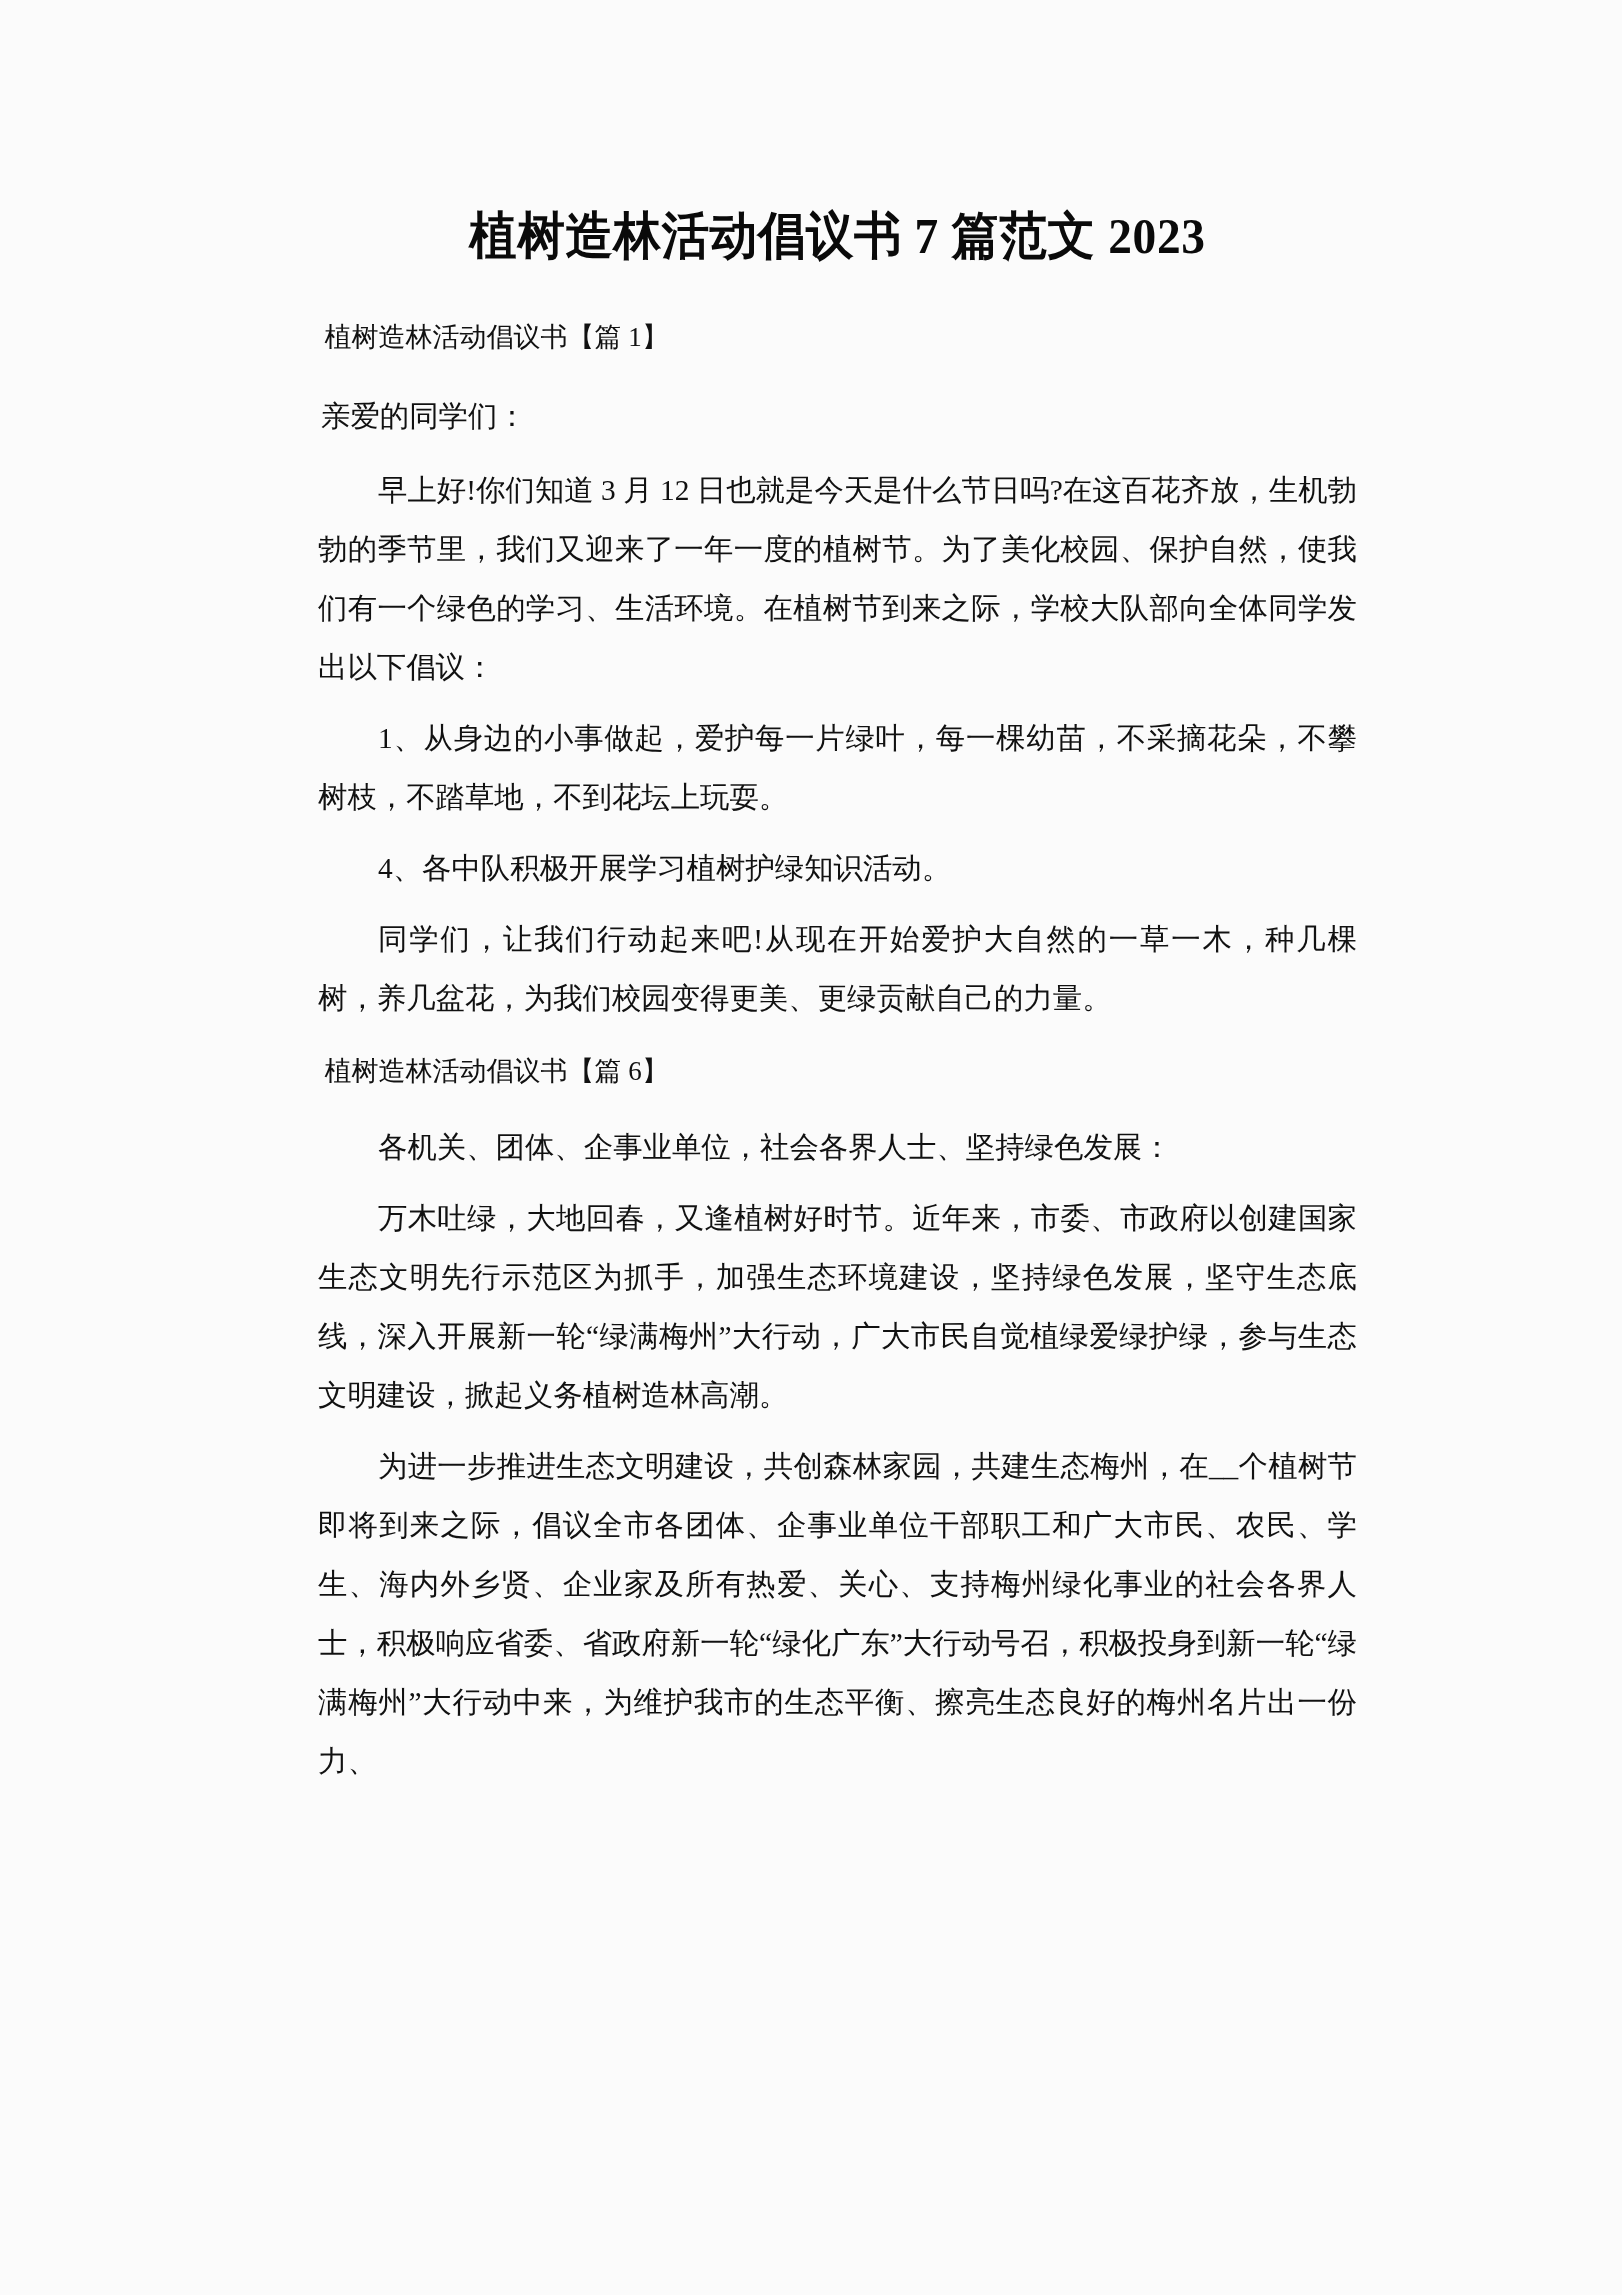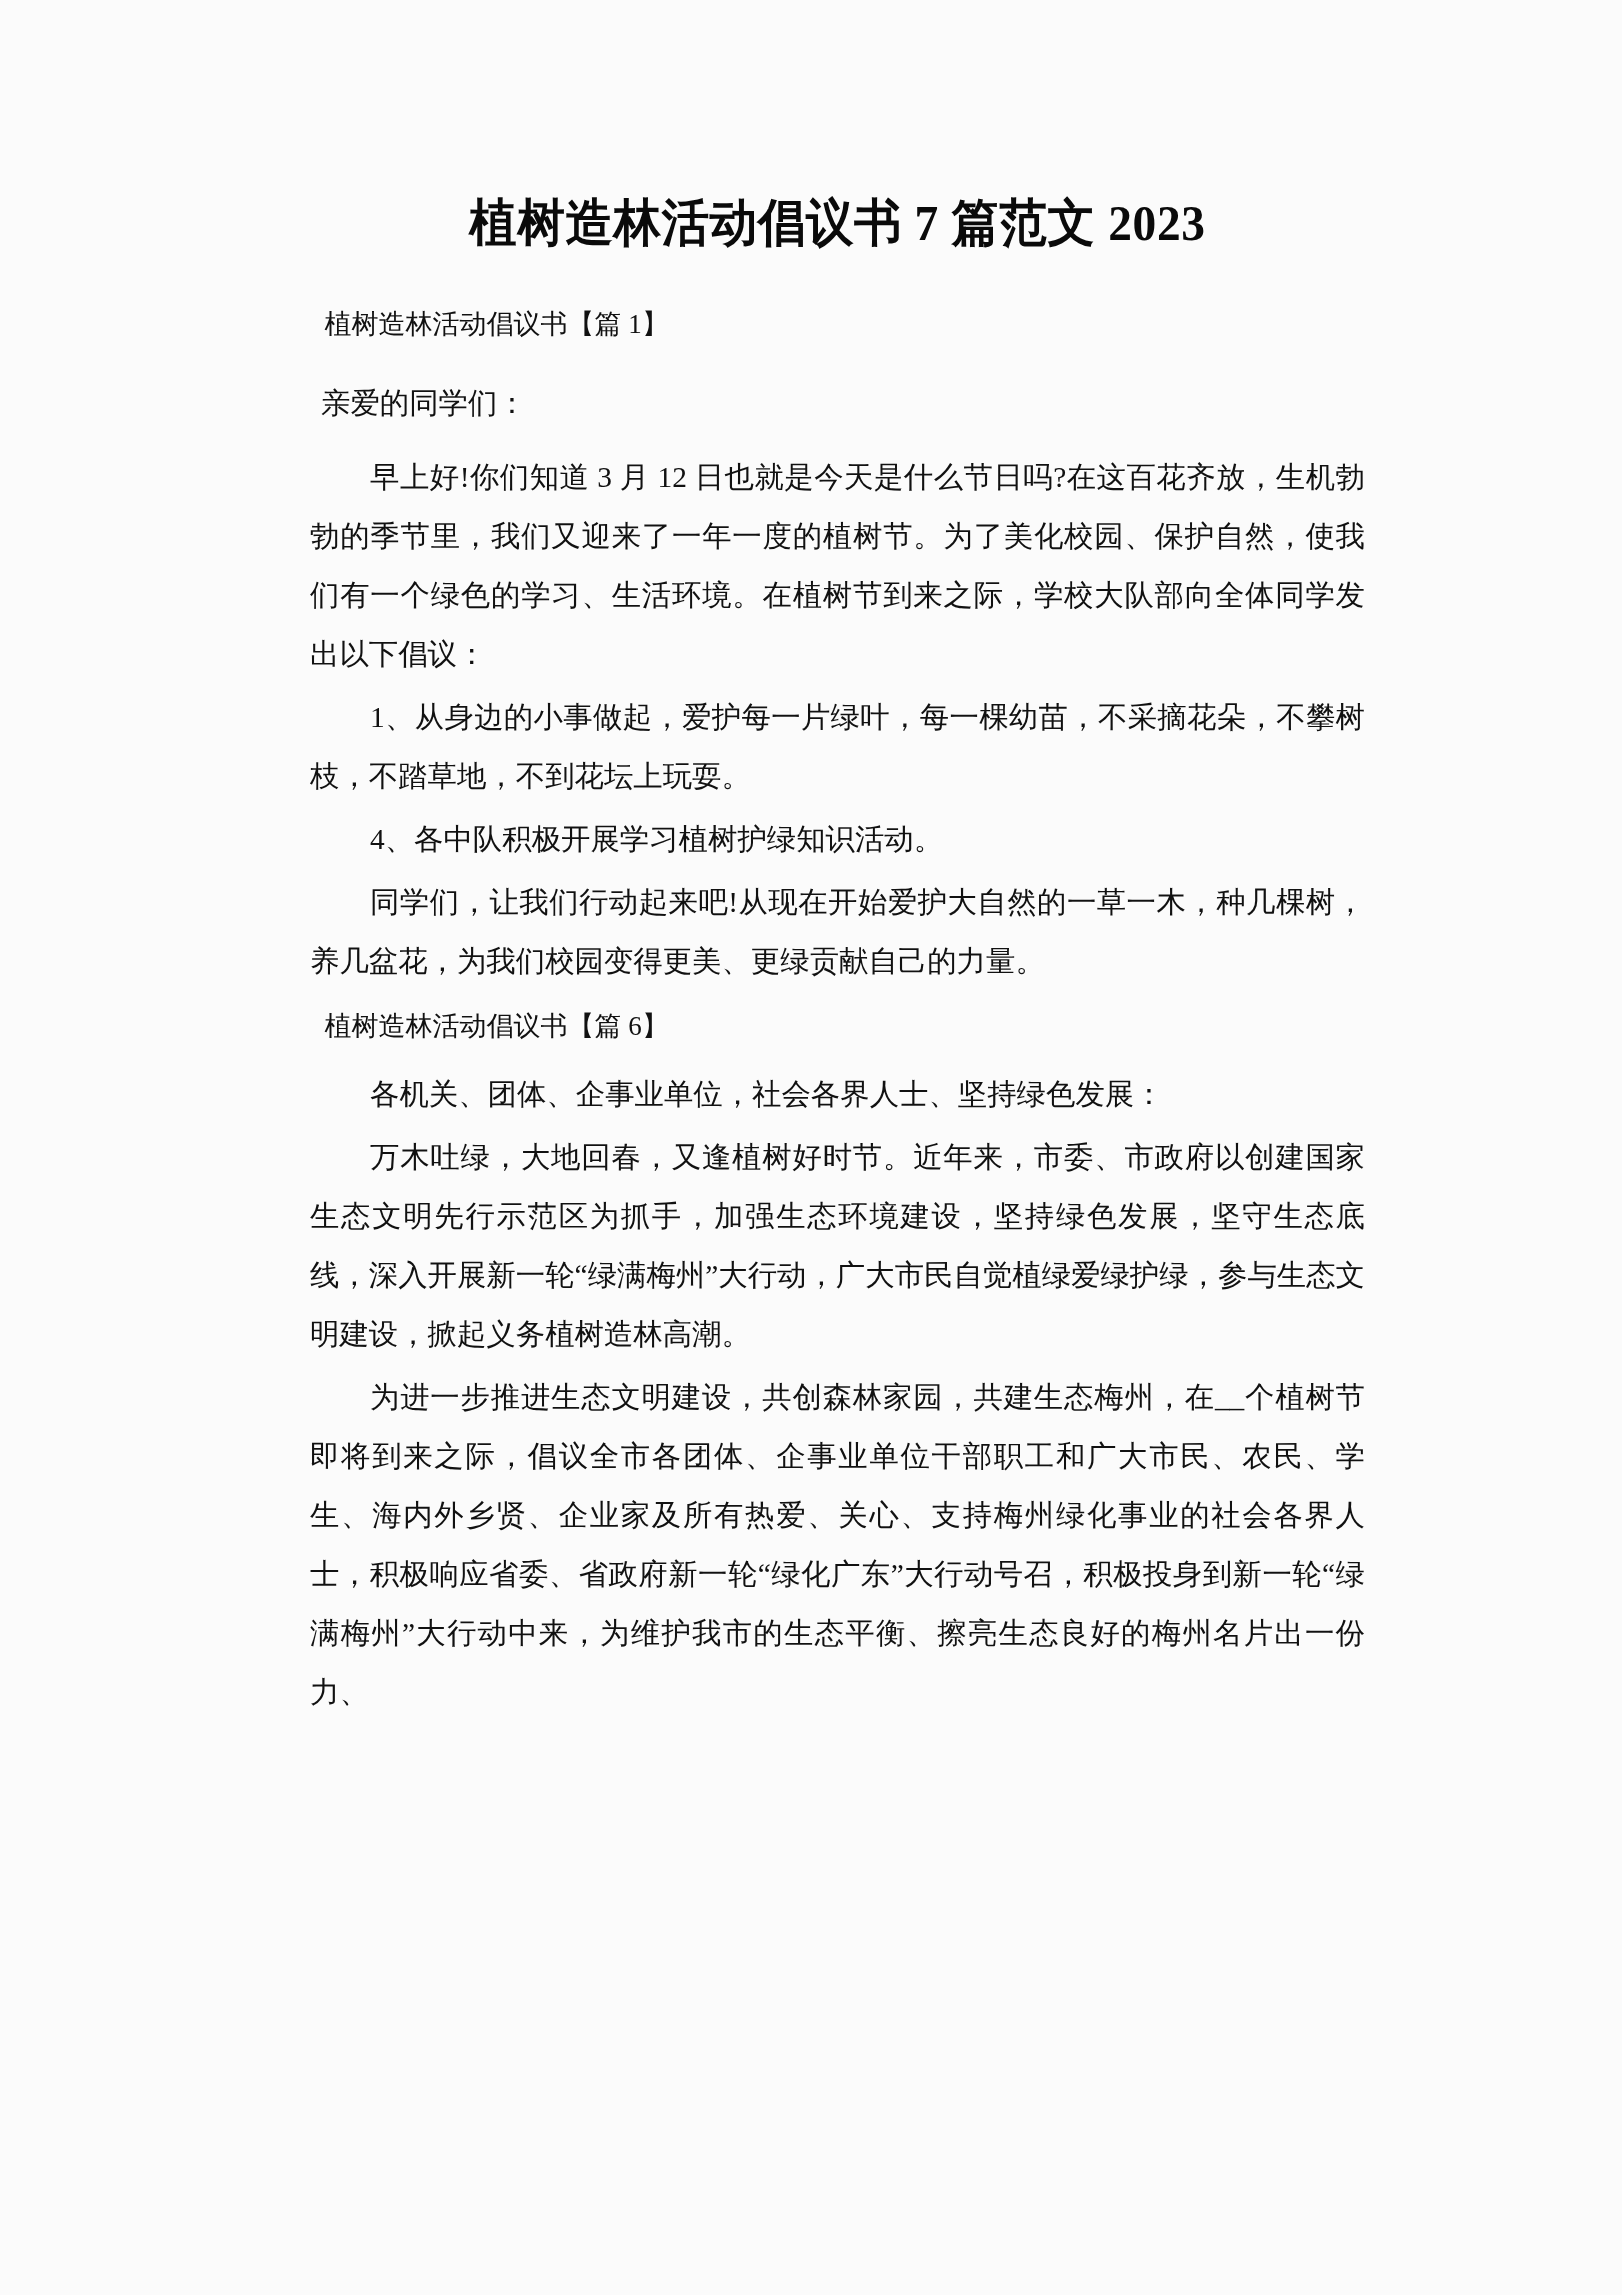--- a/index.html
+++ b/index.html
@@ -14,21 +14,21 @@
     height: 2295px;
     background: #fbfbfb;
     margin: 0 auto;
     overflow: hidden;
     box-sizing: border-box;
   }
 
   .content {
     position: absolute;
     left: 306px;
-    top: 4px;
+    top: 17px;
     width: 1063px;
   }
 
   
   .doc-title {
     font-family: "Liberation Serif", "DejaVu Serif", serif;
     font-weight: bold;
     font-size: 51px;
     line-height: 1.15;
     color: #0a0a0a;
@@ -51,21 +51,21 @@
     padding-left: 14.4px;
     white-space: nowrap;
   }
 
   
   .para {
     font-family: "Liberation Serif", "DejaVu Serif", serif;
     font-size: 29.4px;
     line-height: 59px;
     color: #111111;
-    margin: 4px;
+    margin: 12px;
     text-align: justify;
     text-justify: inter-character;
     text-indent: 0;
     word-break: break-all;
   }
 
   .para.indent {
     text-indent: 60px;
   }
 

